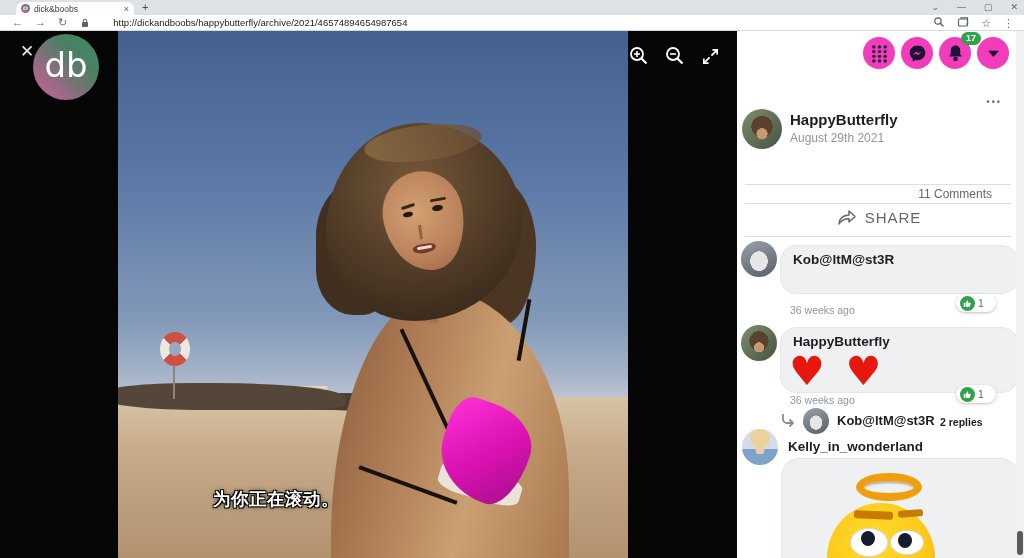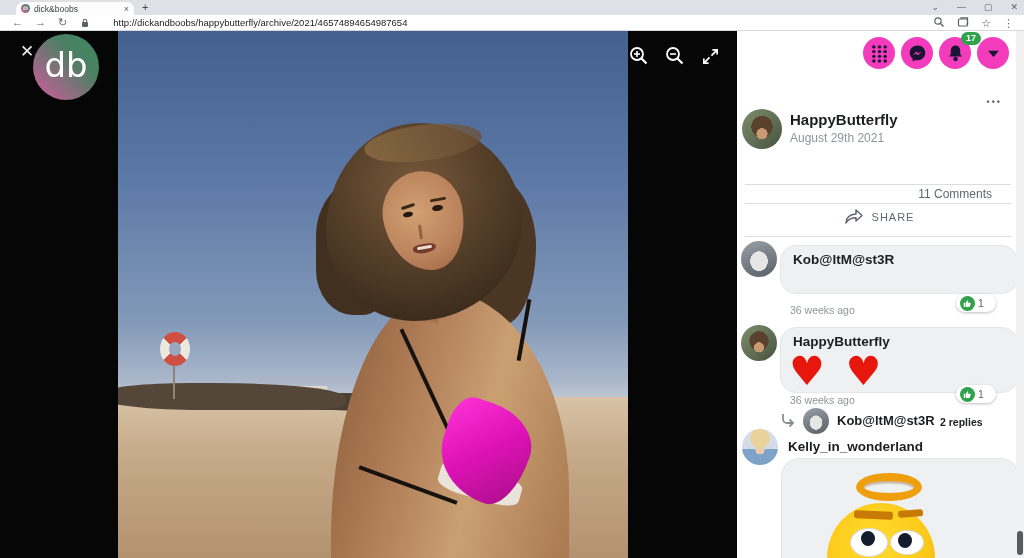--- a/index.html
+++ b/index.html
@@ -102,21 +102,21 @@
                        linear-gradient(160deg,#9aa0a8,#585f66); }
   .av-kelly { background:radial-gradient(circle at 50% 26%,#e9d39b 0 30%,transparent 31%),
                          radial-gradient(circle at 50% 58%,#ecccab 0 16%,transparent 17%),
                          linear-gradient(180deg,#d4dce9 0 55%,#7da3c8 55%); }
   .post-avatar { left:5px; top:78px; width:40px; height:40px; }
   .post-name { position:absolute; left:53px; top:80px; font-size:15px; font-weight:bold; color:#1c1e21; }
   .post-date { position:absolute; left:53px; top:100px; font-size:12px; color:#90949c; }
   .pdiv { position:absolute; left:8px; width:266px; height:1px; background:#dadde1; }
   .comments-count { position:absolute; right:32px; top:156px; font-size:12px; color:#606770; }
   .share-row { position:absolute; left:0; top:178px; width:284px; display:flex; justify-content:center;
-               align-items:center; gap:8px; color:#606770; font-size:11px; letter-spacing:1px; cursor:pointer; }
+               align-items:center; gap:8px; color:#606770; font-size:15px; letter-spacing:1px; cursor:pointer; }
   .bubble { position:absolute; left:43px; width:238px; background:#eff0f2; border:1px solid #e4e6e8;
             border-radius:16px; }
   .c-name { font-size:13.5px; font-weight:bold; color:#1c1e21; padding:6px 12px 0; }
   .c-text { font-size:10.5px; color:#1c1e21; padding:3px 12px 6px; }
   .hearts { color:#e8170e; font-size:40px; line-height:40px; padding:2px 8px 0; letter-spacing:4px;
             font-family:"DejaVu Sans", sans-serif; }
   .like-badge { position:absolute; left:219px; width:40px; height:18px; background:#fff; border-radius:10px;
                 box-shadow:0 1px 3px rgba(0,0,0,.25); display:flex; align-items:center; gap:3px;
                 padding:0 4px; z-index:2; cursor:pointer; }
   .like-count { font-size:10.5px; color:#606770; }
@@ -357,16 +357,17 @@
         <div class="e-pupil" style="left:79px; top:72px;"></div>
         <div class="e-pupil" style="left:116px; top:74px;"></div>
       </div>
 
       <div class="scrollbar">
         <div class="scroll-thumb"></div>
       </div>
     </div>
 
     <div class="subtitle">
+      <div class="sub-line sub2">为你正在滚动。</div>
     </div>
 
   </div>
 </div>
 
 </body></html>

